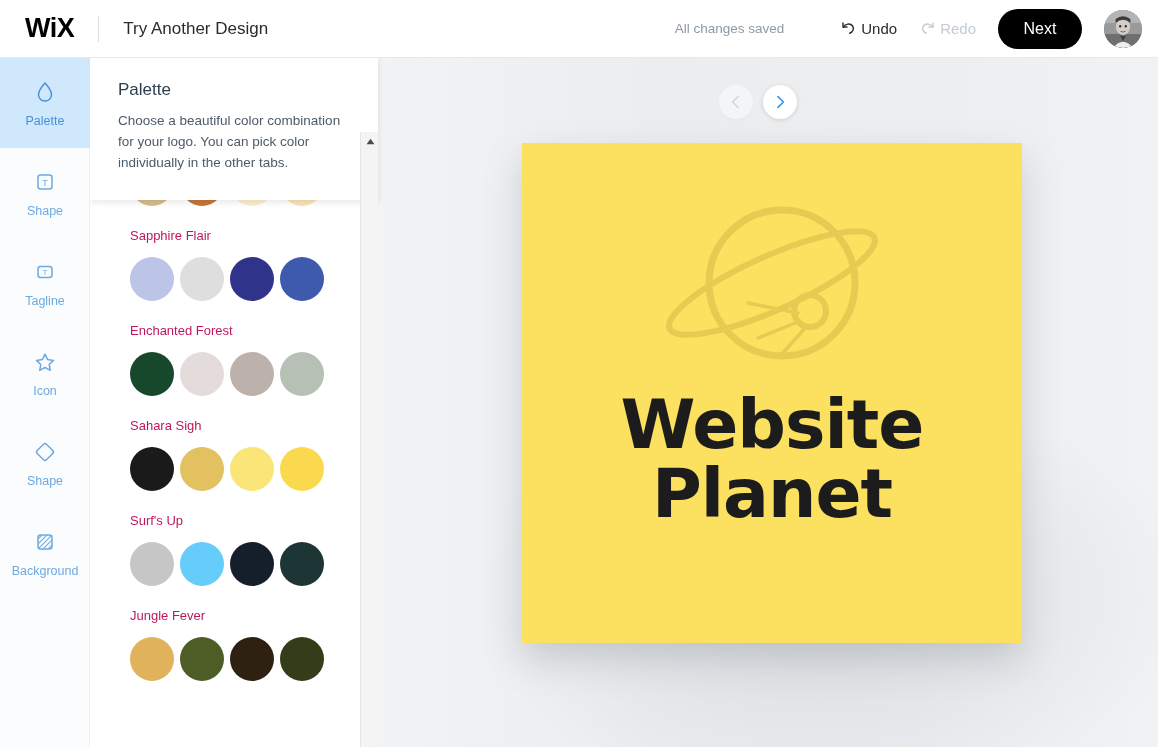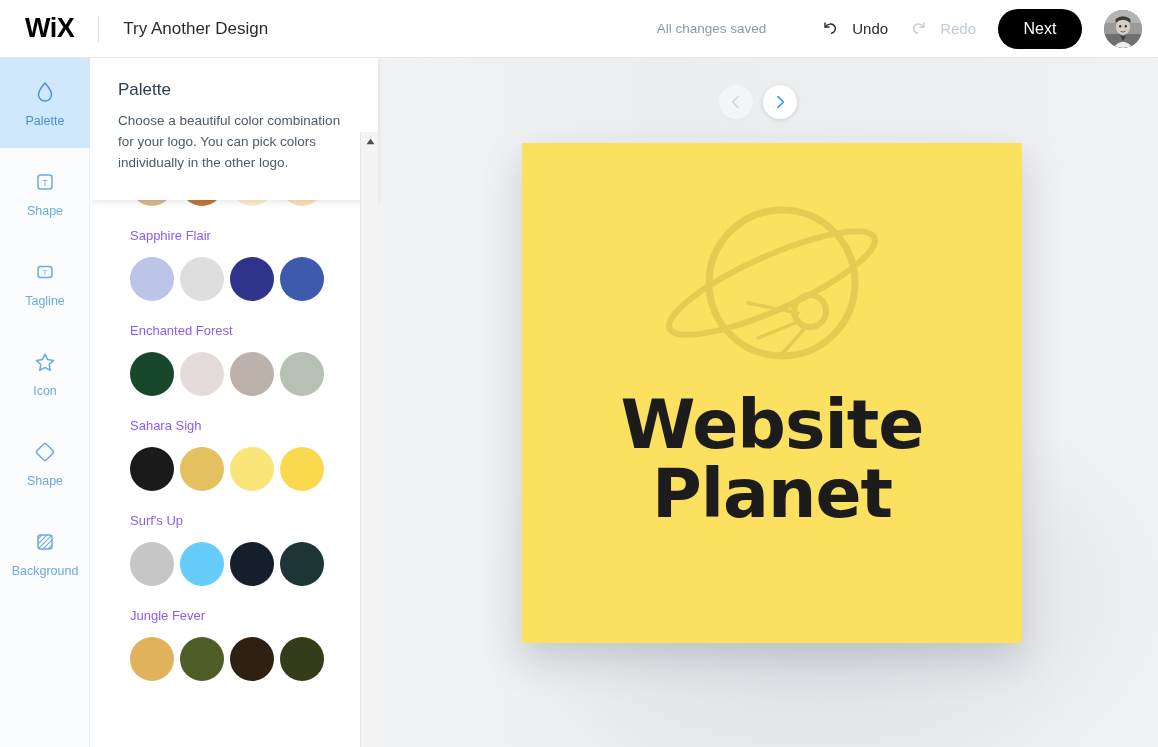--- a/index.html
+++ b/index.html
@@ -30,21 +30,21 @@
     margin-left: 24px;
   }
   #header-title {
     margin-left: 24px; font-size: 17px; color: #2b2b2b; font-weight: 400;
   }
   #header-right {
     margin-left: auto; display: flex; align-items: center; padding-right: 16px;
   }
   #saved-status { font-size: 13.5px; color: #8d9aa5; margin-right: 56px; }
   .history-btn {
-    display: flex; align-items: center; gap: 13px;
+    display: flex; align-items: center; gap: 4px;
     font-size: 15px; margin-right: 22px; cursor: pointer;
   }
   .history-btn.enabled { color: #2b2b2b; }
   .history-btn.disabled { color: #c3cbd3; cursor: default; }
   .history-btn svg { display: block; }
   #next-button {
     background: #3899ec; color: #ffffff;
     border: none; border-radius: 20px;
     width: 84px; height: 40px;
     font-size: 16px; font-family: "Liberation Sans", sans-serif;
@@ -96,21 +96,21 @@
   #panel-desc { font-size: 13.5px; color: #4d5b68; line-height: 1.55; max-width: 228px; }
 
   #palette-scroll {
     position: absolute; top: 132px; left: 0;
     width: 270px; height: 557px;
     overflow: hidden;
   }
   #palette-list { position: absolute; top: -48px; left: 0; width: 270px; }
   .palette-row { padding: 0 0 0 40px; margin-bottom: 22px; cursor: pointer; }
   .palette-name {
-    font-size: 13px; color: #8b5cf6; margin-bottom: 14px; margin-top: 20px;
+    font-size: 13px; color: #be185d; margin-bottom: 14px; margin-top: 20px;
   }
   .swatches { display: flex; gap: 6px; }
   .swatch { width: 44px; height: 44px; border-radius: 50%; flex: none; }
 
   
   #scrollbar {
     position: absolute; top: 132px; left: 360px;
     width: 18px; height: 615px;
     background: #f4f4f4; border-left: 1px solid #e6e6e6;
     z-index: 12;
@@ -362,21 +362,21 @@
             <div class="swatch" style="background: rgb(46, 33, 18);"></div>
             <div class="swatch" style="background: rgb(52, 60, 26);"></div>
           </div>
         </div>
 
       </div>
     </div>
 
     <div id="panel-head">
       <div id="panel-title">Palette</div>
-      <div id="panel-desc">Choose a beautiful color combination for your logo. You can pick colors individually in the other logo.</div>
+      <div id="panel-desc">Choose a beautiful color combination for your logo. You can pick color individually in the other tabs.</div>
     </div>
   </div>
 
   <div id="panel-shadow"></div>
 
   <div id="scrollbar">
     <div id="scroll-up">
       <svg width="9" height="7" viewBox="0 0 9 7">
         <path d="M4.5 0.8 L8.4 6.2 L0.6 6.2 Z" fill="#4a4a4a"></path>
       </svg>

